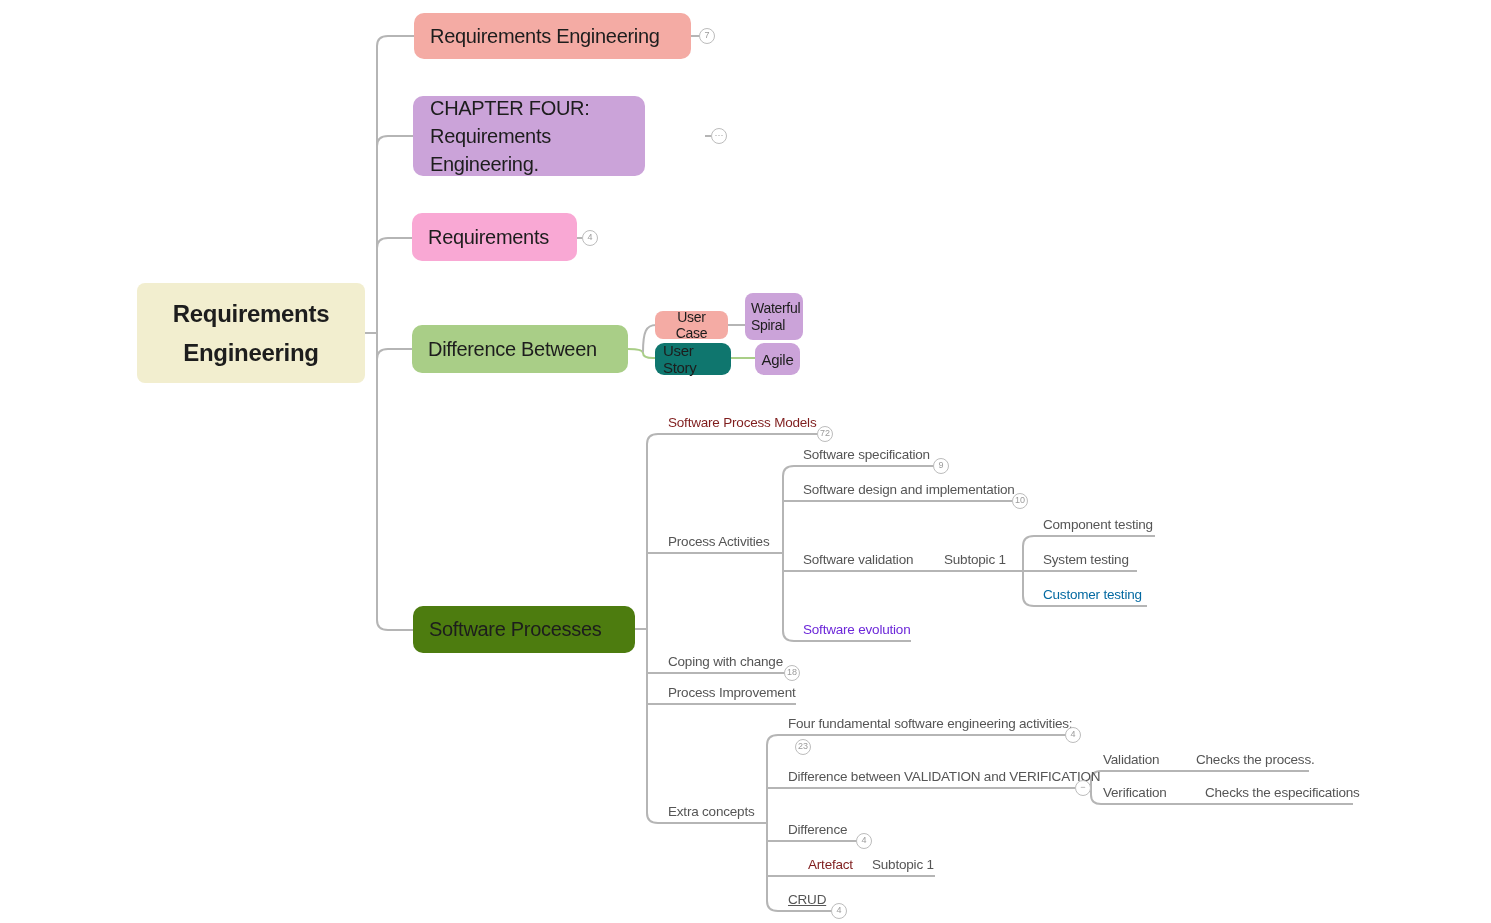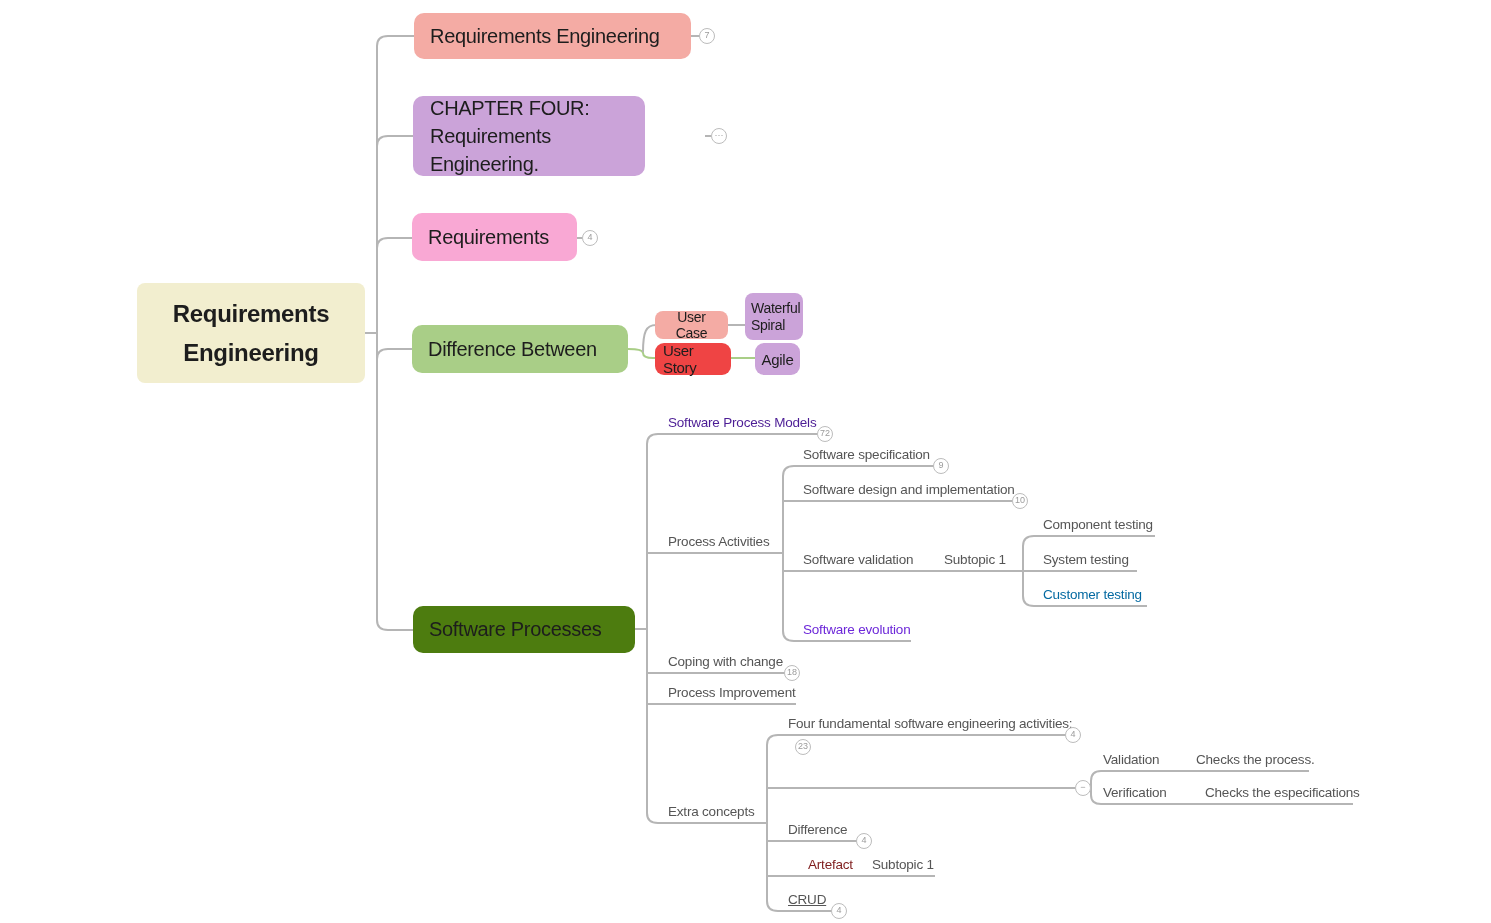--- a/index.html
+++ b/index.html
@@ -81,25 +81,25 @@
   <div class="box main" style="left: 412px; top: 213px; width: 165px; height: 48px; background: #f9a8d4; border-radius: 10px;">Requirements</div>
 
   <div class="box main" style="left: 412px; top: 325px; width: 216px; height: 48px; background: rgb(169, 206, 135);">Difference Between</div>
 
   <div class="box main" style="left: 413px; top: 606px; width: 222px; height: 47px; background: #4d7c0f;">Software Processes</div>
 
   <div class="box small center" style="left: 655px; top: 311px; width: 73px; height: 28px; background: rgb(244, 171, 164);">User Case</div>
 
   <div class="box small" style="left: 745px; top: 293px; width: 58px; height: 47px; line-height: 17px; padding: 0px 6px; background: rgb(203, 163, 217);">Waterful Spiral</div>
 
-  <div class="box mid" style="left: 655px; top: 343px; width: 76px; height: 32px; background: #ef4444;">User Story</div>
+  <div class="box mid" style="left: 655px; top: 343px; width: 76px; height: 32px; background: #0f766e;">User Story</div>
 
   <div class="box mid" style="left: 755px; top: 343px; width: 45px; height: 32px; background: rgb(203, 163, 217);">Agile</div>
 
-  <div class="linelabel" style="left: 668px; top: 413px; color: #4c1d95;">Software Process Models</div>
+  <div class="linelabel" style="left: 668px; top: 413px; color: #7f1d1d;">Software Process Models</div>
 
   <div class="linelabel" style="left: 668px; top: 532px; color: rgb(85, 85, 85);">Process Activities</div>
 
   <div class="linelabel" style="left: 803px; top: 445px; color: rgb(85, 85, 85);">Software specification</div>
 
   <div class="linelabel" style="left: 803px; top: 480px; color: rgb(85, 85, 85);">Software design and implementation</div>
 
   <div class="linelabel" style="left: 803px; top: 550px; color: rgb(85, 85, 85);">Software validation</div>
 
   <div class="linelabel" style="left: 944px; top: 550px; color: rgb(85, 85, 85);">Subtopic 1</div>
@@ -113,20 +113,21 @@
   <div class="linelabel" style="left: 803px; top: 620px; color: #6d28d9;">Software evolution</div>
 
   <div class="linelabel" style="left: 668px; top: 652px; color: rgb(85, 85, 85);">Coping with change</div>
 
   <div class="linelabel" style="left: 668px; top: 683px; color: rgb(85, 85, 85);">Process Improvement</div>
 
   <div class="linelabel" style="left: 668px; top: 802px; color: rgb(85, 85, 85);">Extra concepts</div>
 
   <div class="linelabel" style="left: 788px; top: 714px; color: rgb(85, 85, 85);">Four fundamental software engineering activities:</div>
 
+  <div class="linelabel" style="left: 788px; top: 767px; color: rgb(85, 85, 85);">Difference between VALIDATION and VERIFICATION</div>
 
   <div class="linelabel" style="left: 1103px; top: 750px; color: rgb(85, 85, 85);">Validation</div>
 
   <div class="linelabel" style="left: 1196px; top: 750px; color: rgb(85, 85, 85);">Checks the process.</div>
 
   <div class="linelabel" style="left: 1103px; top: 783px; color: rgb(85, 85, 85);">Verification</div>
 
   <div class="linelabel" style="left: 1205px; top: 783px; color: rgb(85, 85, 85);">Checks the especifications</div>
 
   <div class="linelabel" style="left: 788px; top: 820px; color: rgb(85, 85, 85);">Difference</div>

